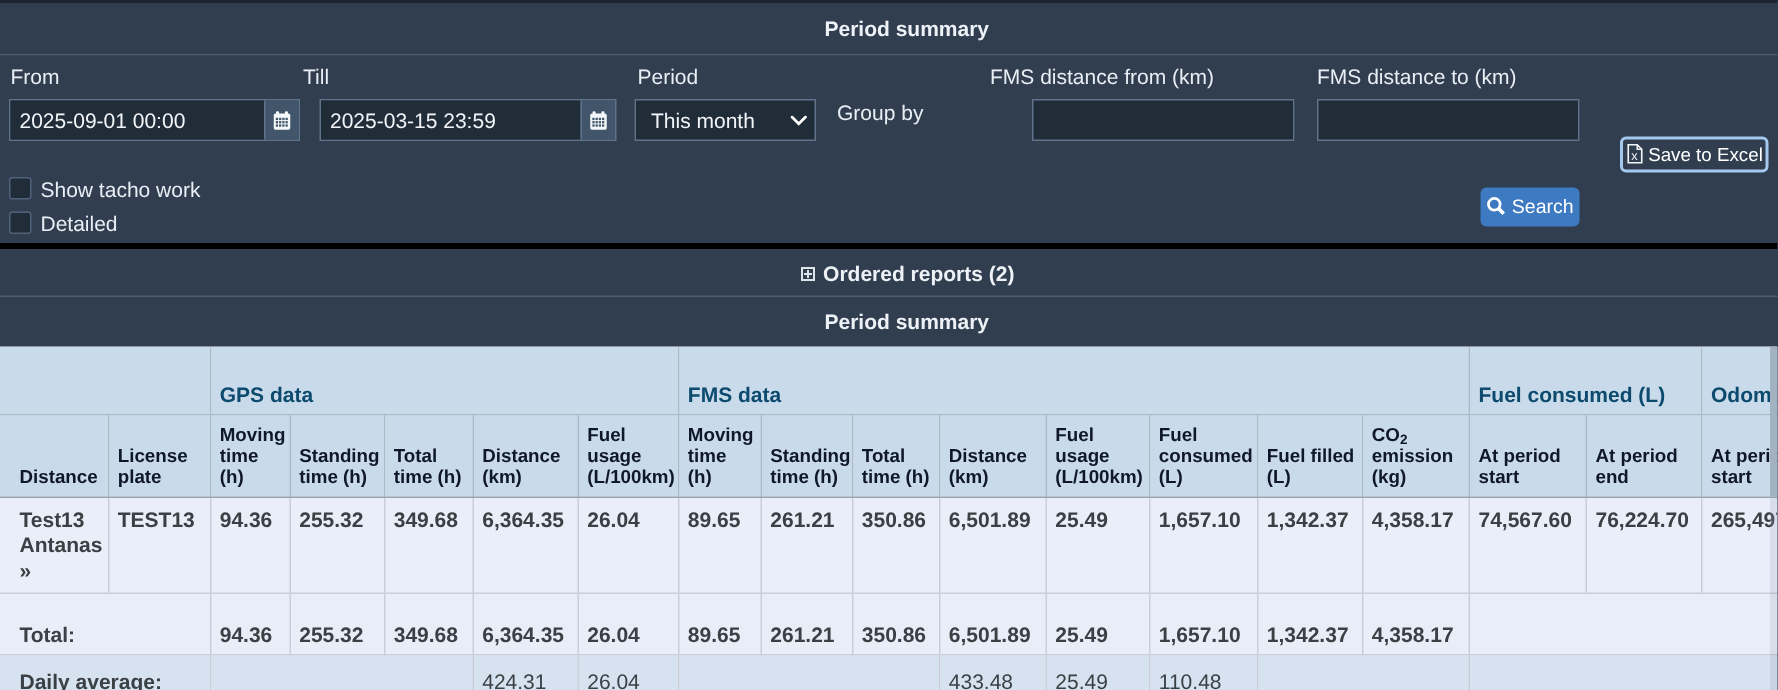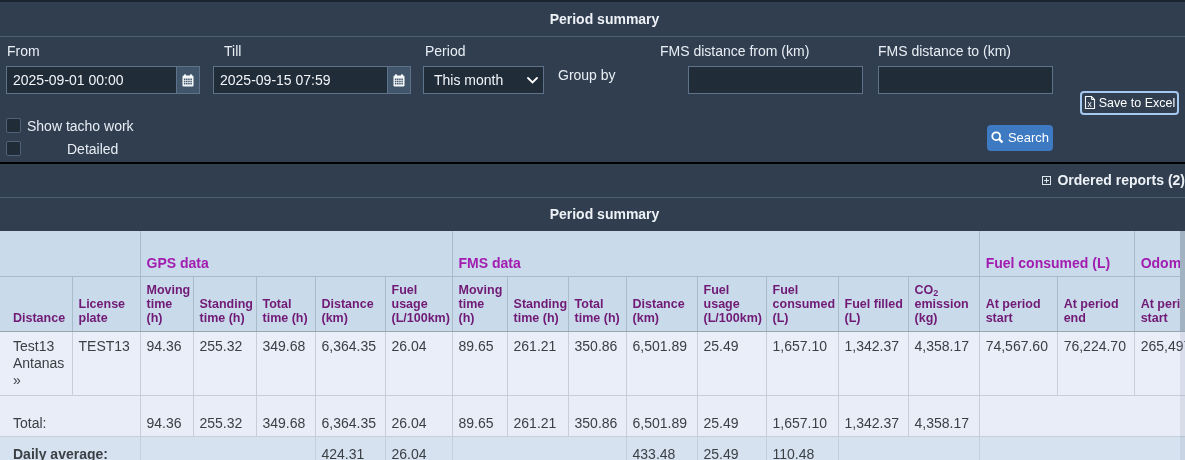--- a/index.html
+++ b/index.html
@@ -12,43 +12,43 @@
 .inp { position:absolute; top:29px; height:28px; background:#212c39; border:1px solid #5e7389; }
 .dgrp { position:absolute; top:29px; height:28px; border:1px solid #5e7389; display:flex; }
 .dtxt { background:#212c39; color:#f2f5f8; font-size:14px; line-height:26px; padding-left:6px; }
 .dbtn { background:#41566b; border-left:1px solid #5e7389; display:flex; align-items:center; justify-content:center; }
 .sel { position:absolute; top:29px; height:28px; background:#212c39; border:1px solid #5e7389; color:#f2f5f8; font-size:14px; line-height:26px; padding-left:10px; }
 .chev { position:absolute; right:5px; top:10px; }
 .cb { position:absolute; left:6px; width:15px; height:15px; background:#212c39; border:1px solid #50627a; border-radius:2px; }
 .cblbl { position:absolute; left:27px; font-size:14px; line-height:15px; color:#e8eef4; }
 #saveexcel { position:absolute; left:1080px; top:54px; width:99px; height:24px; border:2px solid #a5c8ee; border-radius:4px; color:#fff; font-size:12.5px; line-height:20px; text-align:center; }
 #searchbtn { position:absolute; left:987px; top:88px; width:66px; height:26px; background:#3d7ac2; border-radius:4px; color:#fff; font-size:13px; line-height:26px; text-align:center; }
-#ordered { height:35px; border-top:2px solid #000000; line-height:33px;text-align:right; }
+#ordered { height:35px; border-top:4px solid #000000; line-height:33px; }
 #psum2 { height:34px; border-top:1px solid #4c5f74; line-height:32px; }
 #twrap { position:relative; height:229px; background:#eaeef8; overflow:hidden; }
 table { border-collapse:collapse; table-layout:fixed; width:1312px; }
 td { font-size:14px; color:#3b4045; padding:6px 4px 6px 6px; vertical-align:top; border:1px solid #c7ced7; overflow:hidden; }
-tr.grp td { background:#c9daea; font-weight:bold; font-size:14px; color:#a21caf; vertical-align:bottom; border:1px solid #a9bac8; border-top:none; padding-bottom:5px; height:45px; }
-tr.hdr td { background:#c9daea; font-weight:bold; font-size:12.5px; line-height:14px; color:#701a75; vertical-align:bottom; border:1px solid #a9bac8; border-bottom:1px solid #97a3ad; padding-bottom:6px; height:53px; }
-tr.data td { background:#eaeef8; height:64px; line-height:17px; }
-tr.total td { background:#e9edf7; font-weight:normal; height:32px; vertical-align:middle; padding-top:19px; padding-bottom:5px;margin-top:16px; }
+tr.grp td { background:#c9daea; font-weight:bold; font-size:14px; color:#0c4a6e; vertical-align:bottom; border:1px solid #a9bac8; border-top:none; padding-bottom:5px; height:45px; }
+tr.hdr td { background:#c9daea; font-weight:bold; font-size:12.5px; line-height:14px; color:#0f172a; vertical-align:bottom; border:1px solid #a9bac8; border-bottom:1px solid #97a3ad; padding-bottom:6px; height:53px; }
+tr.data td { background:#eaeef8; height:64px; line-height:17px;font-weight:bold; }
+tr.total td { background:#e9edf7; font-weight:bold; height:32px; vertical-align:middle; padding-top:19px; padding-bottom:5px;margin-top:16px; }
 tr.daily td { background:#d7e2f0; height:38px; vertical-align:middle; padding-bottom:8px; }
 tr.daily td.b { font-weight:bold; }
 td.pl12 { padding-left:13px; }
 tr.grp td:first-child, tr.hdr td:first-child, tr.data td:first-child, tr.total td:first-child, tr.daily td:first-child { border-left:none; }
 #sbar { position:absolute; right:0; top:0; width:5px; height:229px; background:rgba(150,165,185,0.22); }
 #sthumb { position:absolute; right:0; top:0; width:5px; height:100px; background:#a3b2c0; }
 sub { font-size:9px; vertical-align:baseline; position:relative; top:2px; line-height:0; }
 </style>
 </head>
 <body>
 <div id="topbar" class="bar">Period summary</div>
 <div id="panel">
   <div class="lbl" style="left:7px;">From</div>
-  <div class="lbl" style="left:224px;">Till</div>
+  <div class="lbl" style="left:202px;">Till</div>
   <div class="lbl" style="left:425px;">Period</div>
   <div class="lbl" style="left:558px;margin-top:24px;">Group by</div>
   <div class="lbl" style="left:660px;">FMS distance from (km)</div>
   <div class="lbl" style="left:878px;">FMS distance to (km)</div>
 
   <div class="dgrp" style="left:6px; width:194px;">
     <div class="dtxt" style="width:169px;">2025-09-01 00:00</div>
     <div class="dbtn" style="width:23px;">
         <svg width="12" height="13" viewBox="0 0 12 13">
           <rect x="0.5" y="1.6" width="11" height="10.9" rx="1.2" fill="#f5f8fa"></rect>
@@ -65,21 +65,21 @@
             <rect x="8.35" y="6.70" width="1.5" height="1.55" fill="#41566b"></rect>
             <rect x="1.90" y="8.90" width="1.5" height="1.55" fill="#41566b"></rect>
             <rect x="4.05" y="8.90" width="1.5" height="1.55" fill="#41566b"></rect>
             <rect x="6.20" y="8.90" width="1.5" height="1.55" fill="#41566b"></rect>
             <rect x="8.35" y="8.90" width="1.5" height="1.55" fill="#41566b"></rect>
           </g>
         </svg>
       </div>
   </div>
   <div class="dgrp" style="left:213px; width:198px;">
-    <div class="dtxt" style="width:173px;">2025-09-15 07:59</div>
+    <div class="dtxt" style="width:173px;">2025-03-15 23:59</div>
     <div class="dbtn" style="width:23px;">
         <svg width="12" height="13" viewBox="0 0 12 13">
           <rect x="0.5" y="1.6" width="11" height="10.9" rx="1.2" fill="#f5f8fa"></rect>
           <rect x="2" y="0.2" width="2.1" height="2.8" rx="0.9" fill="#f5f8fa"></rect>
           <rect x="7.9" y="0.2" width="2.1" height="2.8" rx="0.9" fill="#f5f8fa"></rect>
           <g>
             <rect x="1.90" y="4.50" width="1.5" height="1.55" fill="#41566b"></rect>
             <rect x="4.05" y="4.50" width="1.5" height="1.55" fill="#41566b"></rect>
             <rect x="6.20" y="4.50" width="1.5" height="1.55" fill="#41566b"></rect>
             <rect x="8.35" y="4.50" width="1.5" height="1.55" fill="#41566b"></rect>
@@ -97,21 +97,21 @@
   </div>
   <div class="sel" style="left:423px; width:121px;">This month<svg class="chev" width="11" height="7" viewBox="0 0 11 7">
         <path d="M1 1 L5.5 5.5 L10 1" fill="none" stroke="#fff" stroke-width="1.8" stroke-linecap="round"></path>
       </svg></div>
   <div class="inp" style="left:688px; width:175px;"></div>
   <div class="inp" style="left:878px; width:175px;"></div>
 
   <div class="cb" style="top:81px;"></div>
   <div class="cblbl" style="top:81.5px;">Show tacho work</div>
   <div class="cb" style="top:104px;"></div>
-  <div class="cblbl" style="top:104.5px;margin-left:40px;">Detailed</div>
+  <div class="cblbl" style="top:104.5px;">Detailed</div>
 
   <div id="saveexcel"><svg width="12" height="15" viewBox="0 0 12 15" style="vertical-align:-3px; margin-right:3px;">
         <path d="M1.5 1.5 H7.5 L10.5 4.5 V13.5 H1.5 Z" fill="none" stroke="#f2f5f8" stroke-width="1.1"></path>
         <path d="M7.5 1.5 V4.5 H10.5" fill="none" stroke="#f2f5f8" stroke-width="1"></path>
         <text x="5.7" y="11.8" font-size="8.5" fill="#f2f5f8" text-anchor="middle" font-family="Liberation Sans">x</text>
       </svg>Save to Excel</div>
   <div id="searchbtn"><svg width="13" height="13" viewBox="0 0 13 13" style="vertical-align:-2px; margin-right:4px;">
         <circle cx="5.2" cy="5.2" r="3.9" fill="none" stroke="#fff" stroke-width="1.8"></circle>
         <line x1="8.2" y1="8.2" x2="11.5" y2="11.5" stroke="#fff" stroke-width="2.4"></line>
       </svg>Search</div>

